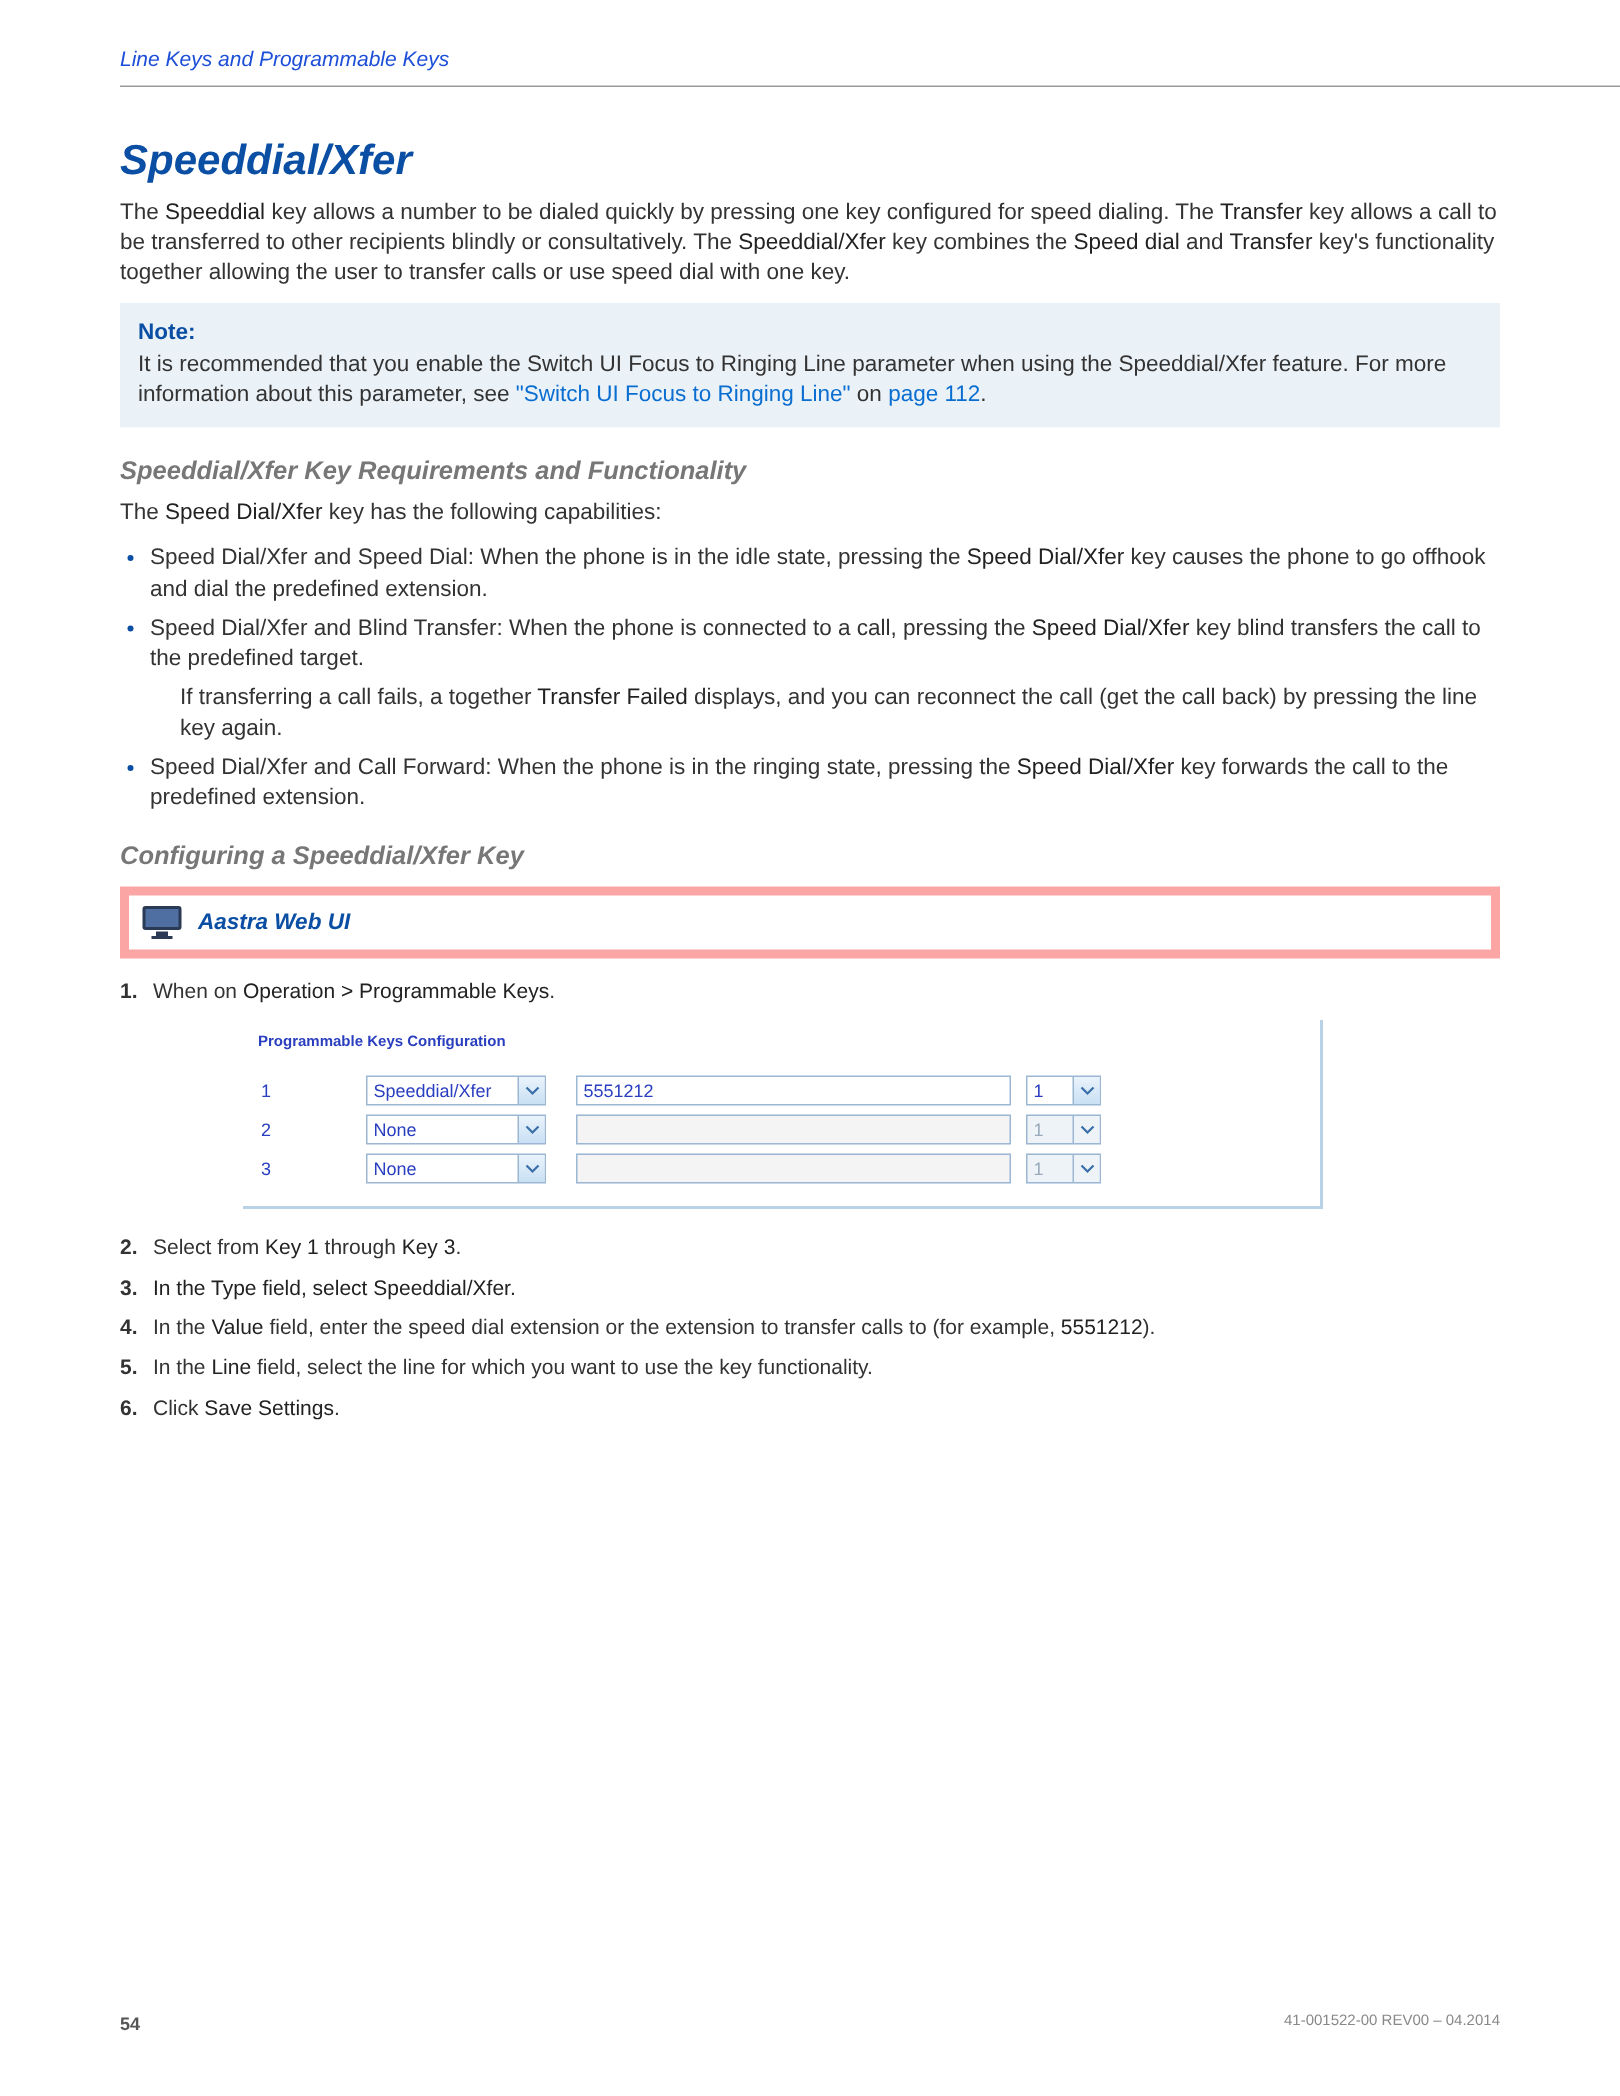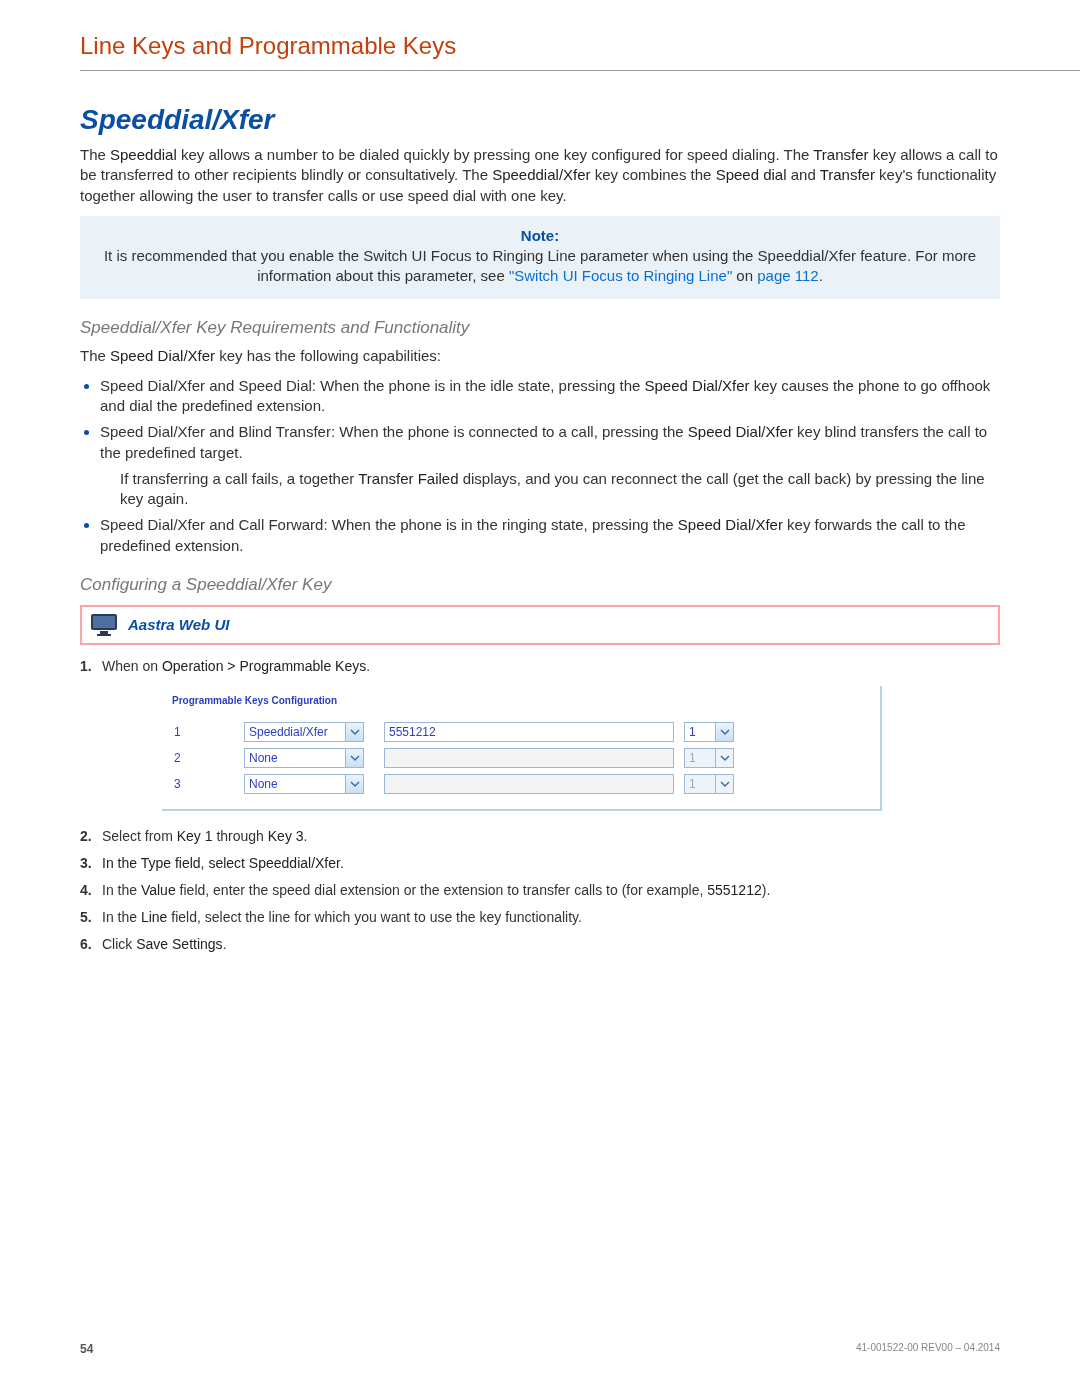--- a/index.html
+++ b/index.html
@@ -9,60 +9,60 @@
     background: #fff;
     color: #333;
     width: 1080px;
     height: 1397px;
     position: relative;
     padding: 30px 80px 60px 80px;
     font-size: 15px;
     line-height: 1.35;
   }
   .breadcrumb {
-    color: #c2410c;
-    font-size: 24px;
+    font-style: italic;
+    color: #1d4ed8;
+    font-size: 14px;
     padding-bottom: 8px;
   }
   hr.topline {
     border: none;
     border-top: 1px solid #999;
     margin: 0 -80px 0 0;
   }
   h1.section-title {
     color: #0a4fa3;
     font-style: italic;
     font-weight: 700;
     font-size: 28px;
     margin: 30px 0 6px 0;
   }
   p { margin: 4px 0 10px 0; }
   .note-box {
     background: #eaf1f7;
     padding: 10px 12px 12px 12px;
     margin: 8px 0 18px 0;
     font-size: 15px;
-    text-align: center;
   }
   .note-label { color: #0a4fa3; font-weight: 700; }
   .note-link { color: #0a6ed1; }
   h2.subhead {
     color: #777;
     font-style: italic;
-    font-weight: 400;
+    font-weight: 700;
     font-size: 17px;
     margin: 18px 0 6px 0;
   }
   ul.bullets { margin: 4px 0 6px 20px; padding: 0; }
   ul.bullets > li { margin: 6px 0; }
   ul.bullets > li::marker { color: #0a4fa3; }
   .indent-para { margin-left: 20px; margin-top: 6px; margin-bottom: 6px; }
 
   .webui-bar {
-    border: 2px solid #fca5a5;
+    border: 6px solid #fca5a5;
     padding: 6px 8px;
     display: flex;
     align-items: center;
     gap: 10px;
     margin: 8px 0 12px 0;
   }
   .webui-bar .label {
     color: #0a4fa3;
     font-style: italic;
     font-weight: 700;

